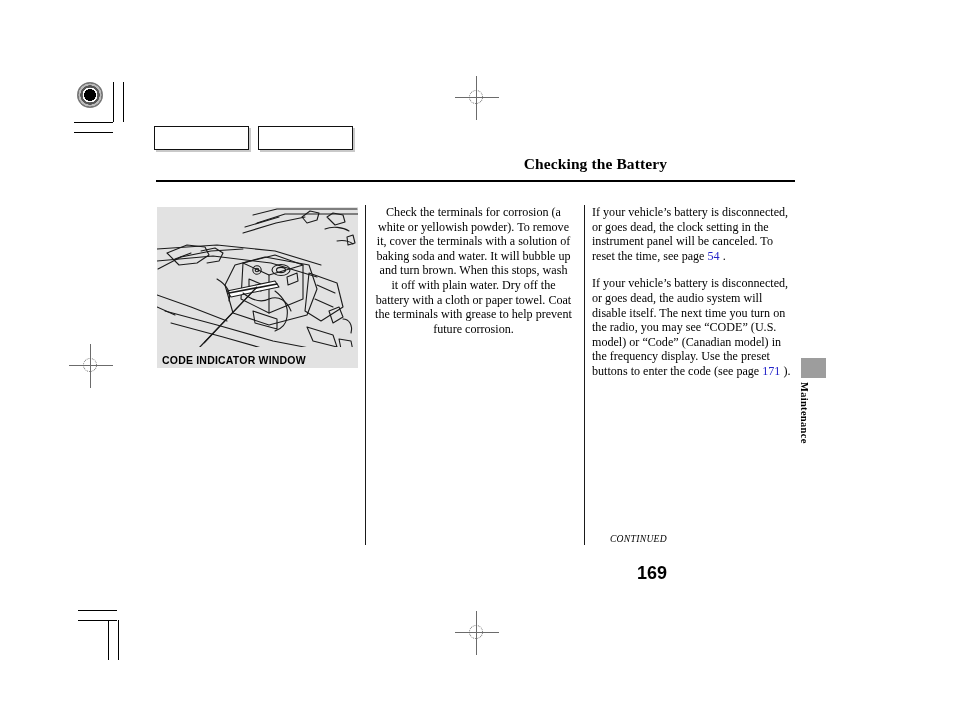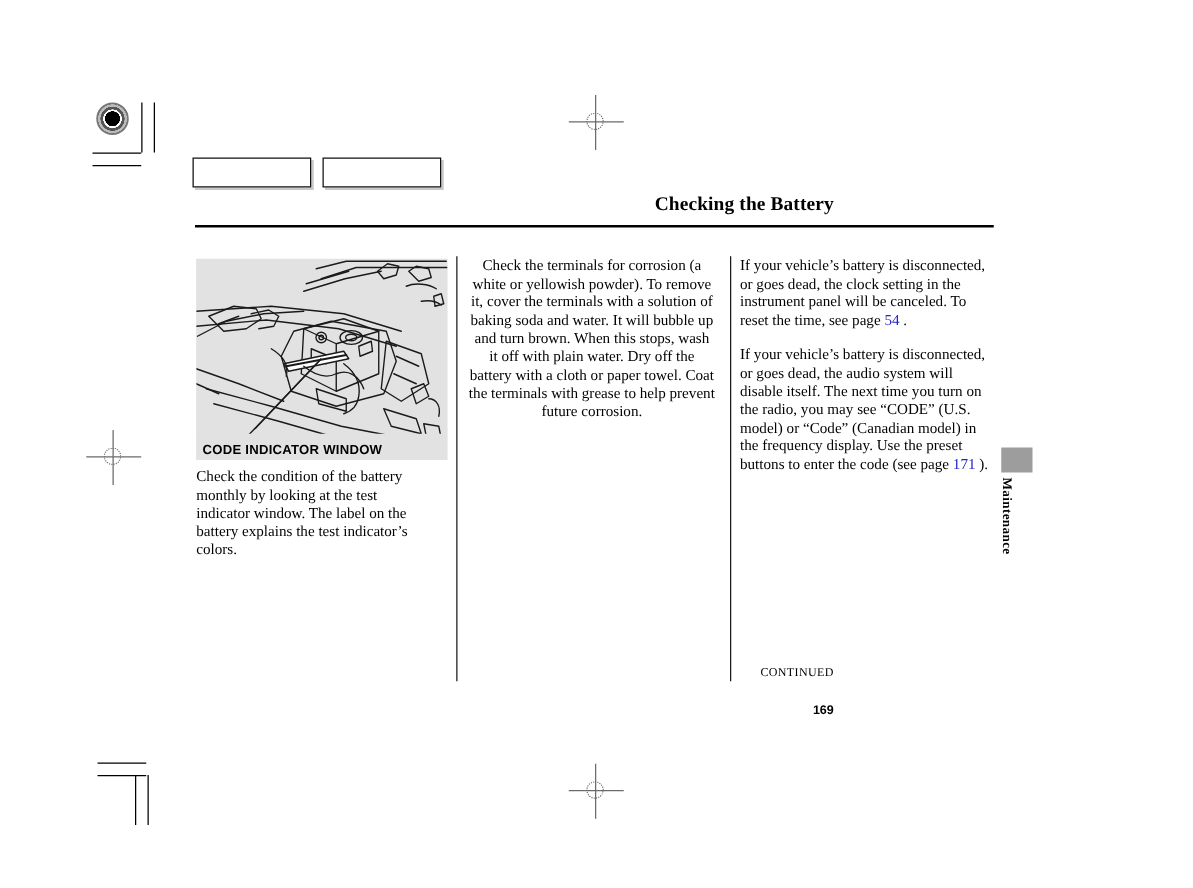--- a/index.html
+++ b/index.html
@@ -166,31 +166,32 @@
     letter-spacing: 0.3px;
     white-space: nowrap;
   }
 
   
   .continued {
     position: absolute;
     right: 159px;
     top: 533px;
     font-family: "Liberation Serif", serif;
+    font-style: italic;
     font-size: 9.6px;
     letter-spacing: 0.3px;
     white-space: nowrap;
   }
   .folio {
     position: absolute;
     right: 159px;
     top: 563px;
     font-family: "Liberation Sans", sans-serif;
     font-weight: bold;
-    font-size: 10px;
+    font-size: 18px;
     white-space: nowrap;
   }
 </style>
 </head>
 <body>
 
 <div id="page">
 
   <div class="reg-bullseye" style="left:77px; top:82px;"></div>
   <div class="crop-line crop-v" style="left:113px; top:82px; height:40px;"></div>
@@ -310,23 +311,20 @@
       <g stroke="#1a1a1a" stroke-width="1.1" fill="none">
         <path d="M100 80 L47 136"></path>
       </g>
     </svg>
   </div>
   <div class="fig-caption">CODE INDICATOR WINDOW</div>
 
   <div class="col-divider" style="left:365px;"></div>
   <div class="col-divider" style="left:584px;"></div>
 
-  <div class="col" style="left:157px; top:374px; width:190px;">
-    <p>Check the condition of the battery monthly by looking at the test indicator window. The label on the battery explains the test indicator’s colors.</p>
-  </div>
 
   <div class="col" style="left:375px; top:205px; width:197px;text-align:center;">
     <p>Check the terminals for corrosion (a white or yellowish powder). To remove it, cover the terminals with a solution of baking soda and water. It will bubble up and turn brown. When this stops, wash it off with plain water. Dry off the battery with a cloth or paper towel. Coat the terminals with grease to help prevent future corrosion.</p>
   </div>
 
   <div class="col" style="left:592px; top:205px; width:200px;">
     <p><span>If your vehicle’s battery is disconnected, or goes dead, the clock setting in the instrument panel will be canceled. To reset the time, see page </span><span class="pageref">54</span><span> .</span></p>
     <p><span>If your vehicle’s battery is disconnected, or goes dead, the audio system will disable itself. The next time you turn on the radio, you may see “CODE” (U.S. model) or “Code” (Canadian model) in the frequency display. Use the preset buttons to enter the code (see page </span><span class="pageref">171</span><span> ).</span></p>
   </div>
 

